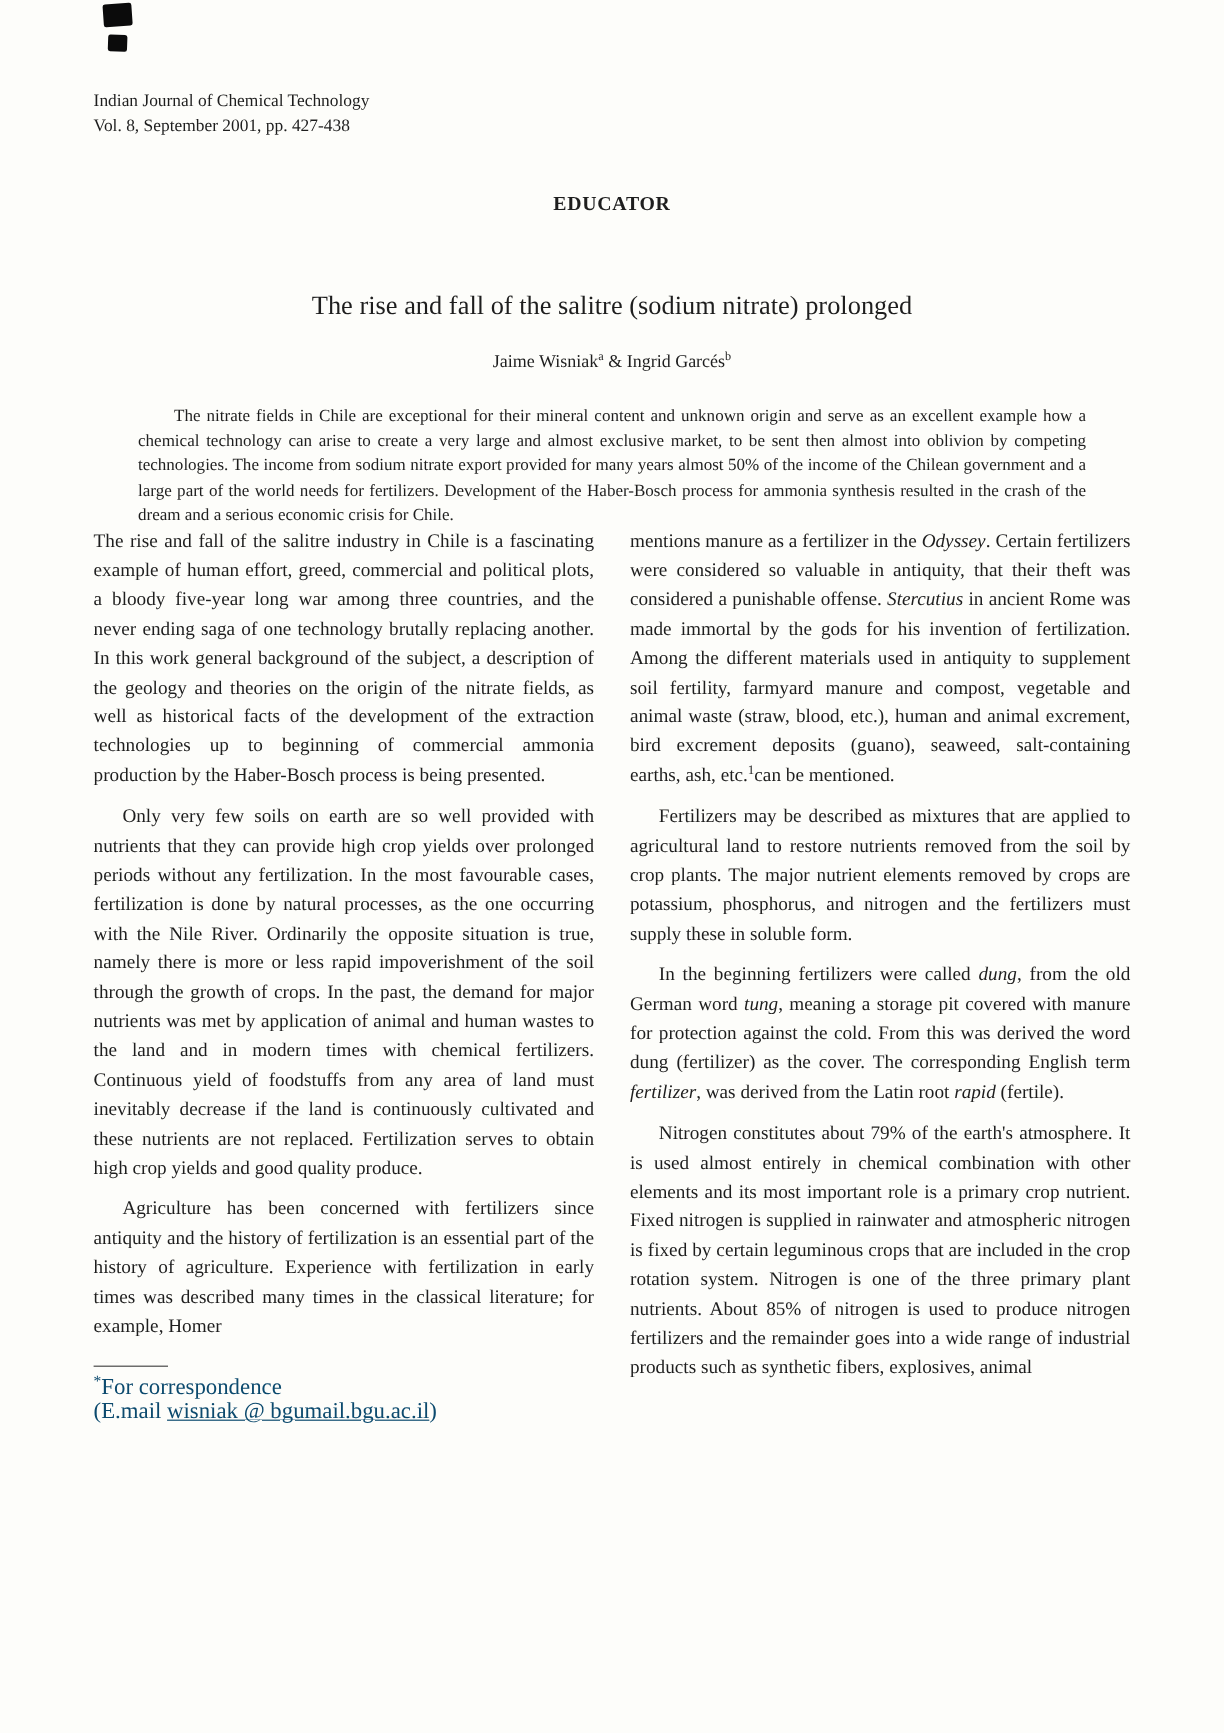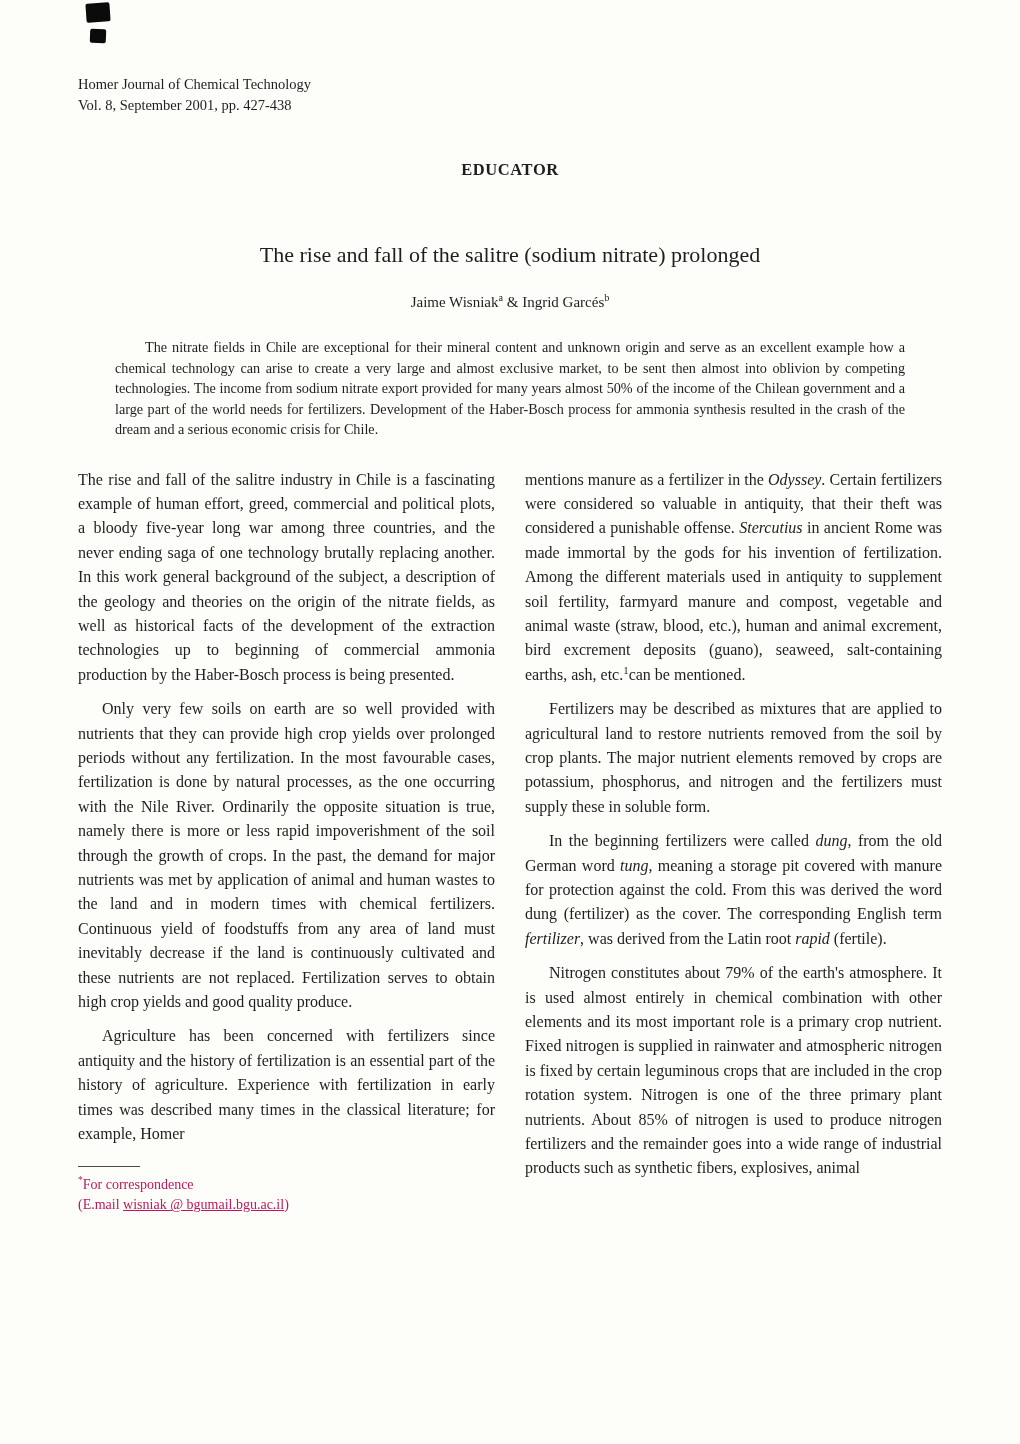--- a/index.html
+++ b/index.html
@@ -53,42 +53,41 @@
     margin: 26px 37px 0 37px;
     font-size: 14.2px;
     line-height: 20.5px;
     text-align: justify;
     text-indent: 30px;
   }
 
   .columns {
     display: flex;
     gap: 30px;
-    margin-top: 28px;
     font-size: 16px;
     line-height: 24.4px;
     text-align: justify;
   }
   .col { flex: 1; min-width: 0; }
   .col p { margin: 0 0 10px 0; }
   .col p.indent { text-indent: 24px; }
 
-  .footnote { margin-top: 20px; font-size: 14px; line-height: 20px; color: #be185d; }
+  .footnote { margin-top: 20px; font-size: 19px; line-height: 20px; color: #0c4a6e; }
   .footnote-rule { width: 62px; border: 0; border-top: 1.2px solid #4a4a4a; margin: 0 0 8px 0; }
 </style>
 </head>
 <body>
 
 <div class="page">
 
   <div class="artifact a1"></div>
   <div class="artifact a2"></div>
 
   <div class="journal-header">
-    <div>Homer Journal of Chemical Technology</div>
+    <div>Indian Journal of Chemical Technology</div>
     <div>Vol. 8, September 2001, pp. 427-438</div>
   </div>
 
   <div class="section-label">EDUCATOR</div>
 
   <h1 class="article-title">The rise and fall of the salitre (sodium nitrate) prolonged</h1>
 
   <div class="authors-line">Jaime Wisniak<sup>a</sup> &amp; Ingrid Garcés<sup>b</sup></div>
 
   <div class="affiliations">

